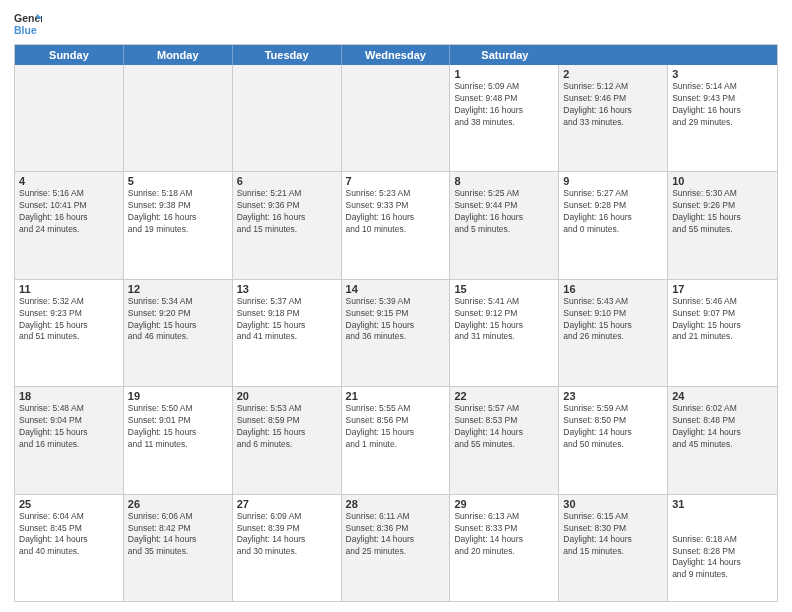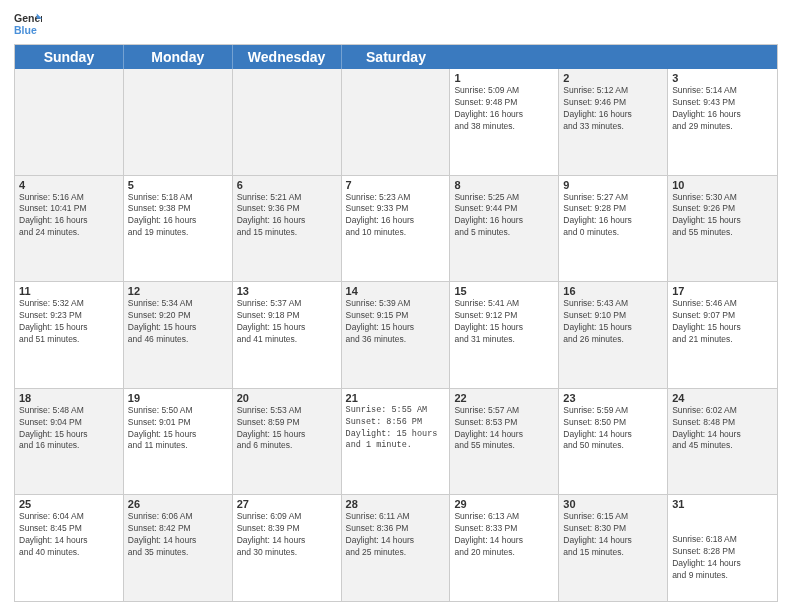--- a/index.html
+++ b/index.html
@@ -51,21 +51,21 @@
       flex-direction: column;
       border: 1px solid #ccc;
     }
     .cal-header {
       display: grid;
       grid-template-columns: repeat(7, 1fr);
       background: #3a7abf;
     }
     .cal-header-cell {
       color: #fff;
-      font-size: 14px;
+      font-size: 11px;
       font-weight: bold;
       text-align: center;
       padding: 4px 8px;
       border-right: 1px solid rgba(255,255,255,0.3);
     }
     .cal-header-cell:last-child { border-right: none; }
     .cal-body {
       flex: 1;
       display: flex;
       flex-direction: column;
@@ -117,20 +117,21 @@
     <div class="title-block">
       <div class="main-title"></div>
       <div class="subtitle"></div>
     </div>
   </div>
 
   <div class="calendar">
     <div class="cal-header" id="cal-header">
         <div class="cal-header-cell">Sunday</div>
         <div class="cal-header-cell">Monday</div>
+        <div class="cal-header-cell">Tuesday</div>
         <div class="cal-header-cell">Wednesday</div>
         <div class="cal-header-cell">Saturday</div>
       </div>
     <div class="cal-body" id="cal-body">
         <div class="cal-row">
           <div class="cal-cell shade empty"></div>
           <div class="cal-cell shade empty"></div>
           <div class="cal-cell shade empty"></div>
           <div class="cal-cell shade empty"></div>
           <div class="cal-cell">
@@ -274,21 +275,21 @@
           </div>
           <div class="cal-cell shade">
             <span class="day-num">20</span>
             <div class="cell-info" style="white-space: pre-line;">Sunrise: 5:53 AM
 Sunset: 8:59 PM
 Daylight: 15 hours
 and 6 minutes.</div>
           </div>
           <div class="cal-cell">
             <span class="day-num">21</span>
-            <div class="cell-info" style="white-space: pre-line; font-family: Liberation Mono, monospace;">Sunrise: 5:55 AM
+            <div class="cell-info" style="white-space: pre-line;">Sunrise: 5:55 AM
 Sunset: 8:56 PM
 Daylight: 15 hours
 and 1 minute.</div>
           </div>
           <div class="cal-cell shade">
             <span class="day-num">22</span>
             <div class="cell-info" style="white-space: pre-line;">Sunrise: 5:57 AM
 Sunset: 8:53 PM
 Daylight: 14 hours
 and 55 minutes.</div>

